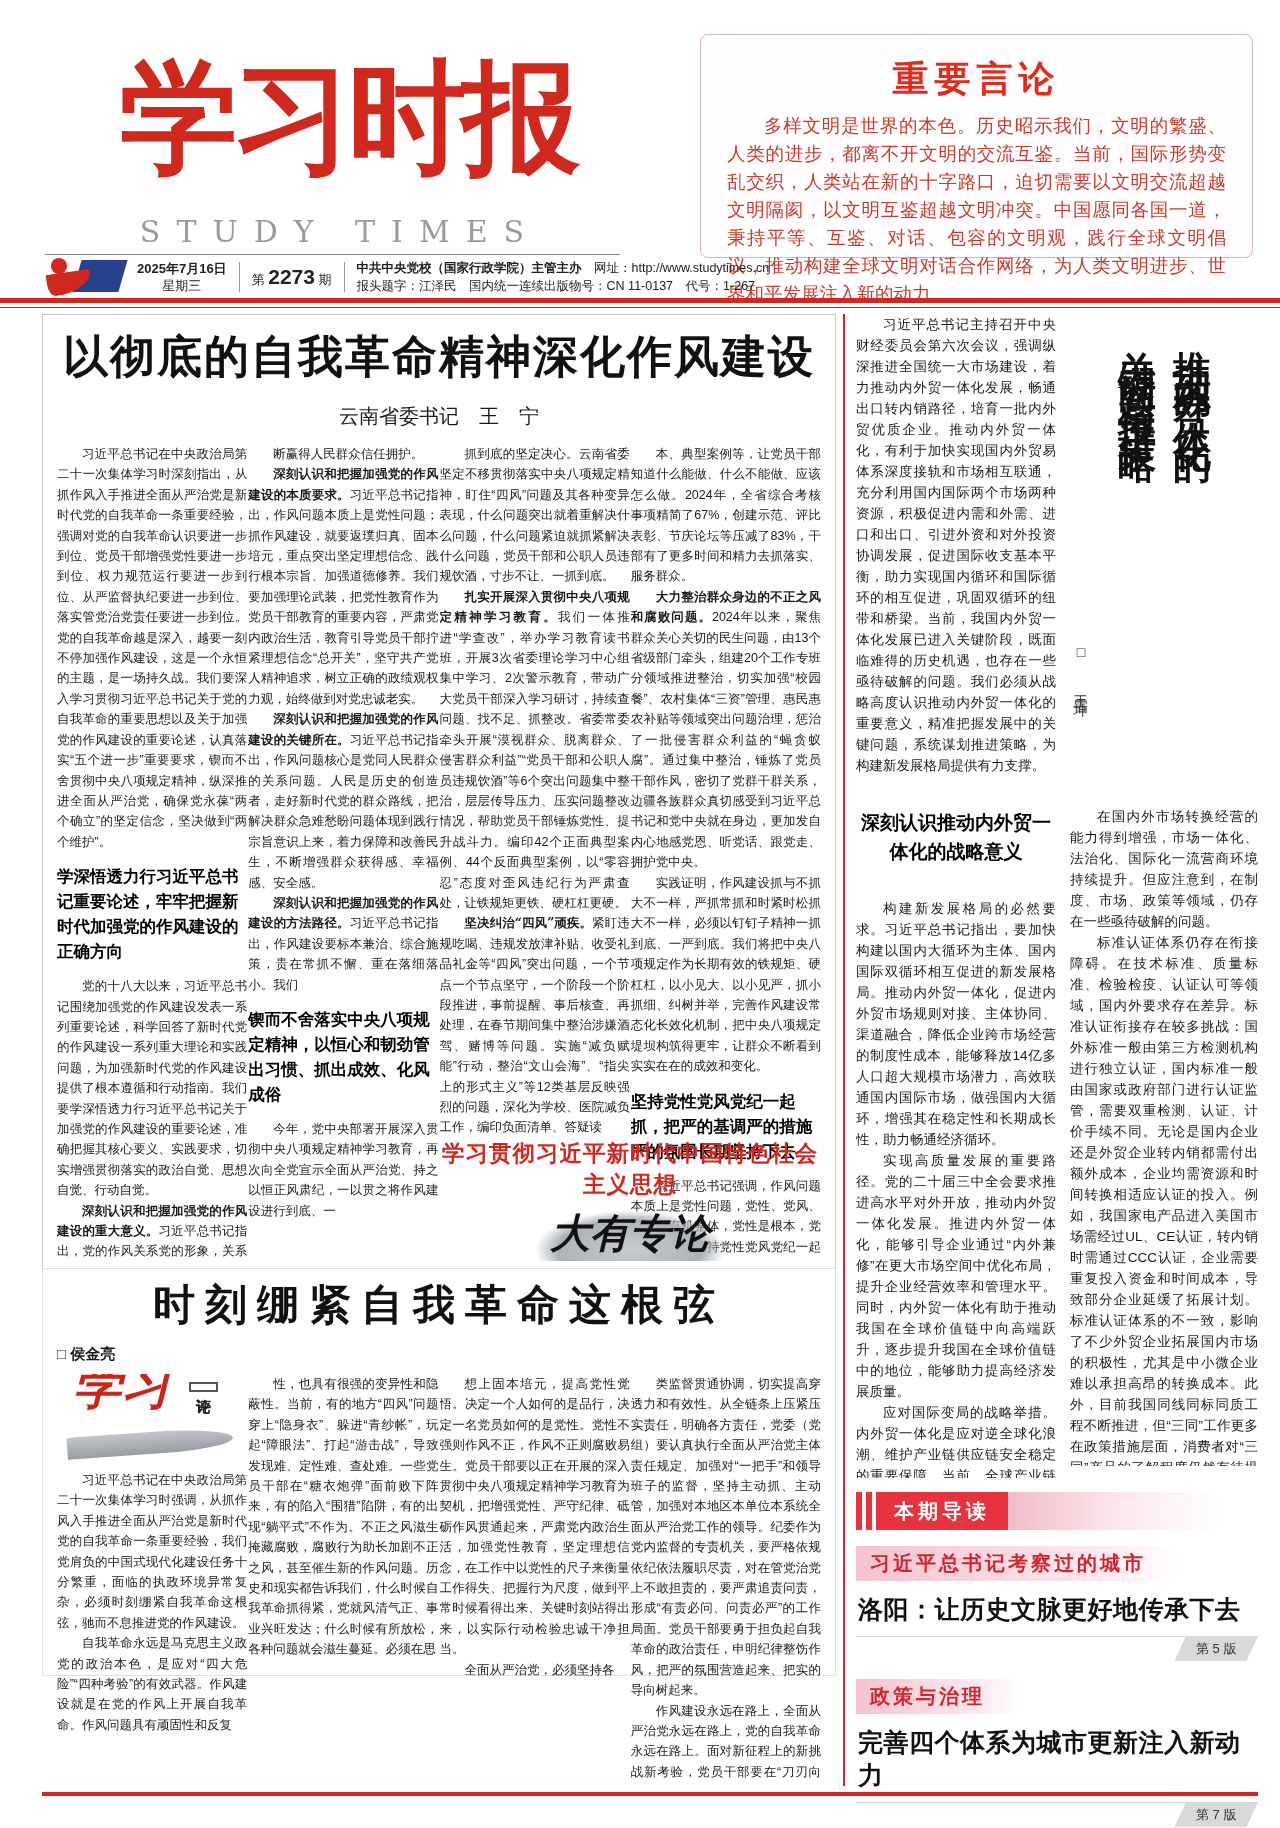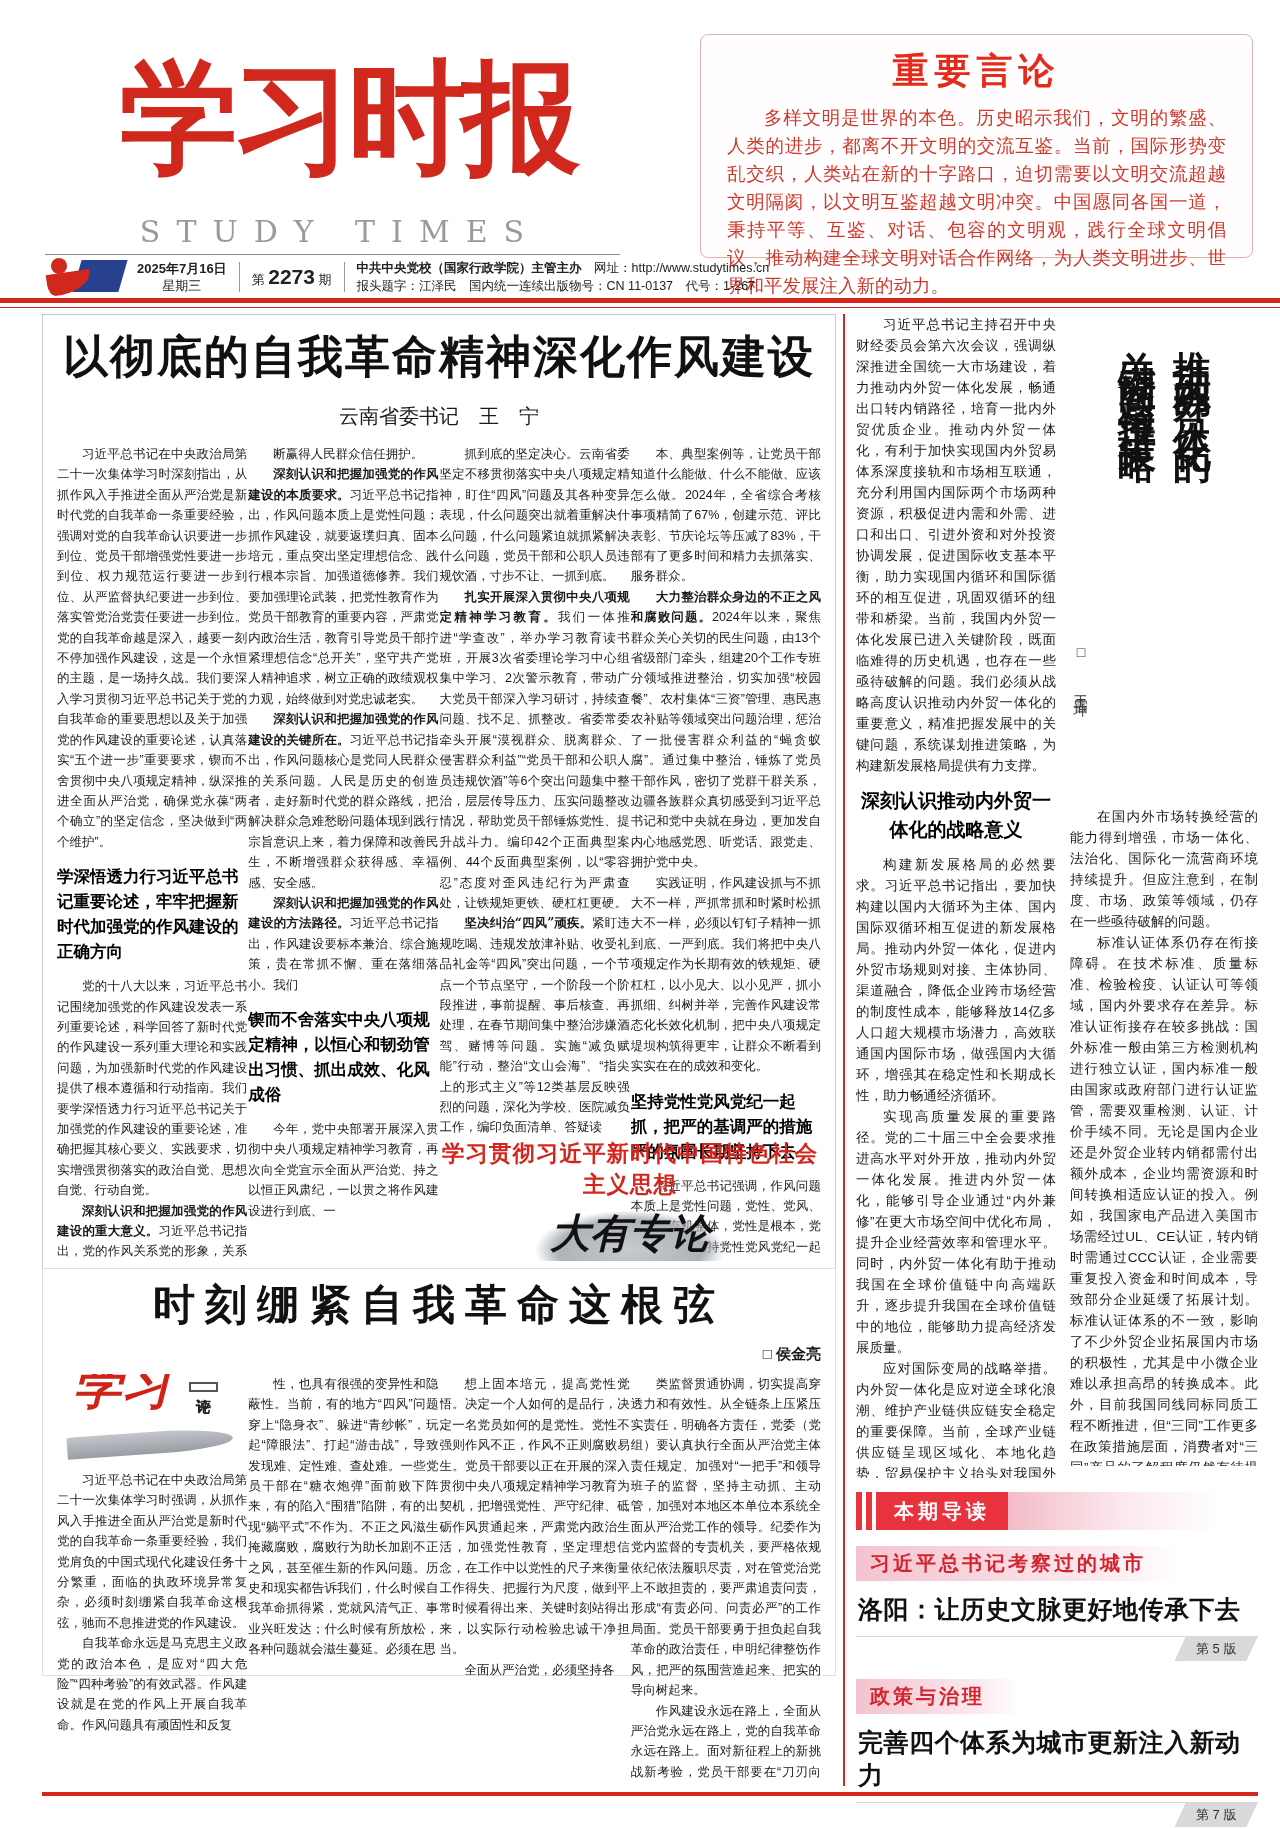--- a/index.html
+++ b/index.html
@@ -3,21 +3,21 @@
 <meta charset="utf-8">
 <style>
   html,body{margin:0;padding:0;background:#ffffff;}
   body{width:1280px;height:1828px;position:relative;font-family:"Liberation Sans","DejaVu Sans",sans-serif;color:#1a1a1a;overflow:hidden;}
   .abs{position:absolute;}
   
   #masthead-title{left:118px;top:22px;width:460px;height:190px;font-family:"DejaVu Serif","Liberation Serif",serif;font-weight:bold;font-size:118px;line-height:190px;color:#d0281c;letter-spacing:-4px;text-align:center;transform:scaleY(1.04);}
   #masthead-sub{left:60px;top:214px;width:560px;text-align:center;font-family:"DejaVu Serif","Liberation Serif",serif;font-size:30px;letter-spacing:16px;color:#9a9a9a;}
   #masthead-rule{left:45px;top:254px;width:575px;height:1px;background:#888;}
   
-  #quote-box{left:700px;top:34px;width:553px;height:224px;border:1px solid #d9b4ae;border-radius:8px;padding:10px 26px;box-sizing:border-box;background:#fffdfd;}
+  #quote-box{left:700px;top:34px;width:553px;height:224px;border:1px solid #d9b4ae;border-radius:8px;padding:18px 26px;box-sizing:border-box;background:#fffdfd;}
   #quote-title{text-align:center;font-size:36px;font-weight:900;color:#e5291b;letter-spacing:6px;margin:2px 0 8px 0;}
   #quote-body{color:#cd3a2d;font-size:18.5px;line-height:28px;text-align:justify;text-indent:2em;font-family:"DejaVu Serif","Liberation Serif",serif;}
   
   #dateline{left:45px;top:258px;width:1212px;height:38px;display:flex;align-items:center;gap:12px;font-size:13px;color:#222;}
   #paper-logo{width:80px;height:38px;position:relative;flex:0 0 auto;}
   #paper-logo .blue{position:absolute;right:2px;top:2px;width:46px;height:32px;background:#27418e;transform:skewX(-16deg);}
   #paper-logo .red1{position:absolute;left:6px;top:0;width:16px;height:16px;border-radius:50%;background:#d0281c;}
   #paper-logo .red2{position:absolute;left:2px;top:14px;width:44px;height:22px;background:#d0281c;border-radius:0 0 90% 20%/0 0 100% 60%;transform:rotate(-8deg);}
   .dl-sep{width:1px;height:30px;background:#999;}
   #dl-date{text-align:center;line-height:17px;}
@@ -41,41 +41,41 @@
   .col-subhead{font-size:16.5px;font-weight:900;line-height:25px;margin:12px 0;text-align:left;text-indent:0;color:#000;}
   #main-col4{padding-bottom:4px;}
   #slogan{left:440px;top:1138px;width:380px;height:112px;text-align:center;}
   #slogan-line{color:#d6251c;font-weight:900;font-size:22.5px;letter-spacing:1px;}
   #slogan-brand{display:inline-block;margin-top:6px;font-size:40px;font-weight:900;font-style:italic;font-family:"DejaVu Serif","Liberation Serif",serif;color:#111;padding:0 30px;background:radial-gradient(ellipse 60% 100% at 50% 80%,#c7cbd0 0%,#aeb3b9 55%,rgba(255,255,255,0) 72%);}
   
   #v-divider{left:843px;top:314px;width:2px;height:1472px;background:#d6251c;}
   
   #right-article{left:856px;top:314px;width:402px;height:1164px;display:flex;gap:14px;box-sizing:border-box;}
   #right-col-a{width:200px;flex:0 0 auto;font-size:13.5px;line-height:21px;text-align:justify;overflow:hidden;}
-  #right-col-a .col-subhead{font-size:19px;text-align:center;font-family:"DejaVu Serif","Liberation Serif",serif;line-height:29px;margin:10px 0;}
+  #right-col-a .col-subhead{font-size:19px;text-align:center;font-family:"DejaVu Serif","Liberation Serif",serif;line-height:29px;margin:32px 0;}
   #right-col-b{flex:1 1 auto;position:relative;overflow:hidden;}
   #v-headline{writing-mode:vertical-rl;text-orientation:upright;font-size:38px;font-weight:900;line-height:1.45;letter-spacing:12px;height:470px;margin:6px auto 0 auto;color:#111;}
   #v-byline{position:absolute;left:2px;top:330px;writing-mode:vertical-rl;text-orientation:upright;font-size:14px;color:#333;letter-spacing:4px;}
   #right-col-b-text{margin-top:16px;font-size:13.5px;line-height:21px;text-align:justify;height:660px;overflow:hidden;}
   
   #guide-box{left:856px;top:1492px;width:402px;height:290px;box-sizing:border-box;}
   #guide-tab-row{display:flex;align-items:stretch;height:38px;}
   .guide-bar{width:6px;background:#e8333f;margin-right:4px;}
   #guide-tab{background:#e8333f;color:#fff;font-weight:900;font-size:20px;letter-spacing:4px;padding:6px 18px;line-height:26px;}
   #guide-tab-swoosh{flex:1;background:linear-gradient(90deg,#f3bcc8 0%,#fbe8ed 45%,rgba(255,255,255,0) 85%);}
   .guide-sec{margin-top:16px;}
   .guide-tag{display:inline-block;background:linear-gradient(90deg,#f4c3cf 0%,#fbe9ee 75%,rgba(255,255,255,0) 100%);color:#d3242e;font-weight:900;font-size:20px;letter-spacing:3px;padding:4px 34px 4px 14px;}
   .guide-headline{font-size:25px;font-weight:900;color:#111;margin:12px 0 10px 2px;letter-spacing:0.5px;}
   .guide-pagerow{border-top:1px solid #d8d8d8;position:relative;height:26px;}
   .guide-page{position:absolute;right:6px;top:0;background:#d9d9d9;color:#333;font-size:13px;padding:3px 16px;transform:skewX(-25deg);}
   .guide-page span{display:inline-block;transform:skewX(25deg);}
   
   #bottom-article{left:42px;top:1268px;width:794px;height:408px;border:1px solid #e0e0e0;box-sizing:border-box;padding:8px 14px;background:#fff;}
   #bottom-headline{text-align:center;font-size:42px;font-weight:900;letter-spacing:10px;font-family:"DejaVu Serif","Liberation Serif",serif;color:#111;}
-  #bottom-byline{text-align:right;font-size:15px;font-weight:bold;margin:12px 0 10px 0;}
+  #bottom-byline{text-align:left;font-size:15px;font-weight:bold;margin:12px 0 10px 0;}
   #bottom-cols{height:404px;}
   #xx-logo{width:170px;height:84px;position:relative;margin:2px auto 10px auto;}
   #xx-logo .main{position:absolute;left:6px;top:0;font-size:48px;font-weight:900;font-style:italic;color:#cf2317;font-family:"DejaVu Serif","Liberation Serif",serif;}
   #xx-logo .sub{position:absolute;left:122px;top:6px;writing-mode:vertical-rl;text-orientation:upright;font-size:15px;font-weight:bold;color:#222;border:2px solid #555;padding:3px 2px;background:#fff;}
   #xx-logo .swoosh{position:absolute;left:0;top:56px;width:166px;height:22px;background:linear-gradient(#b8bcc2,#878c93);border-radius:10% 90% 80% 20%/10% 100% 90% 0%;transform:rotate(-4deg);opacity:0.85;}
   
   #bottom-red-rule{left:42px;top:1792px;width:1216px;height:4px;background:#d6251c;}
 </style>
 </head>
 <body>

